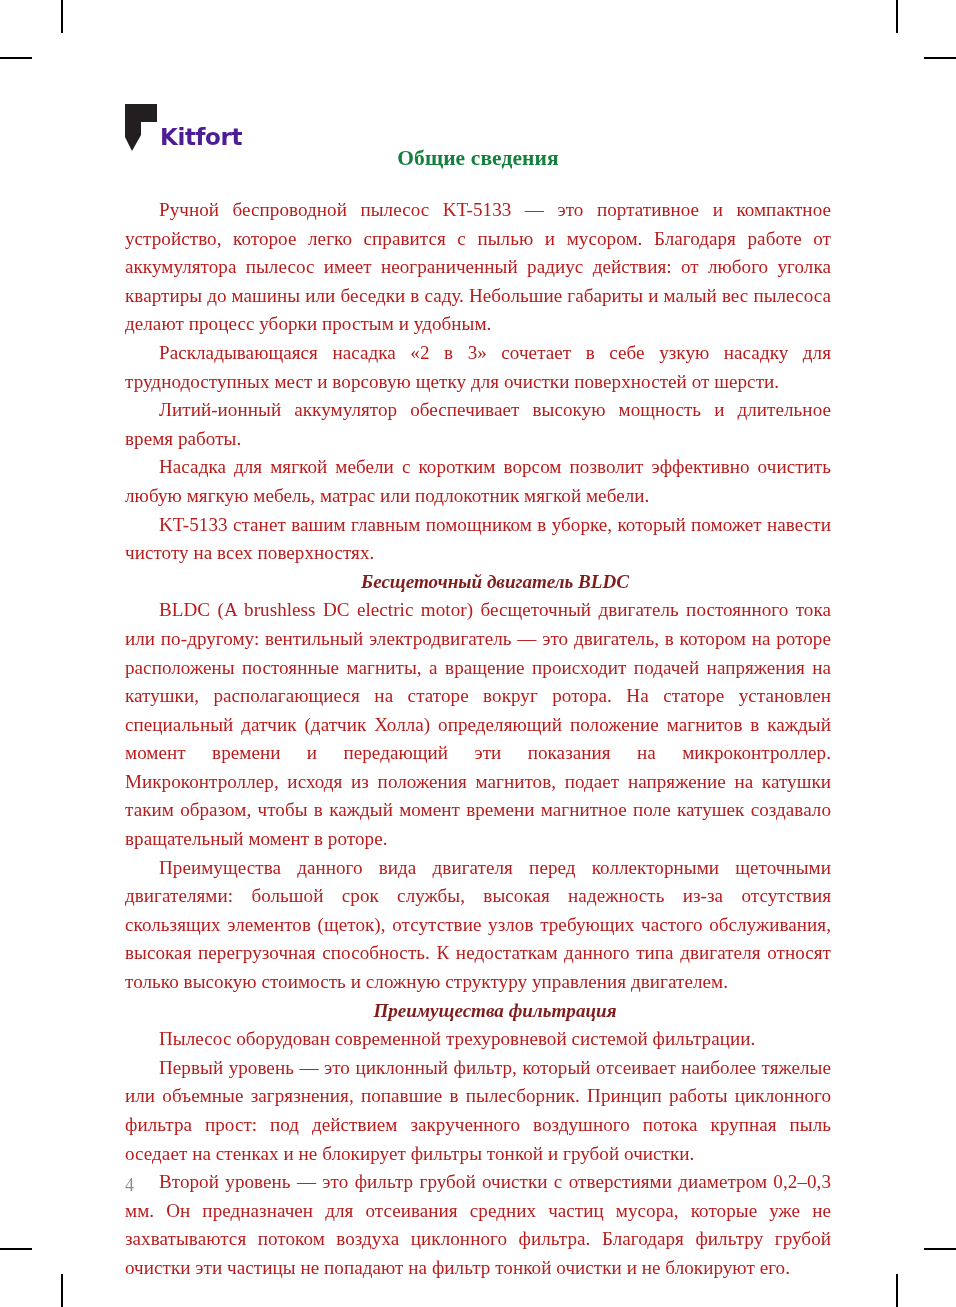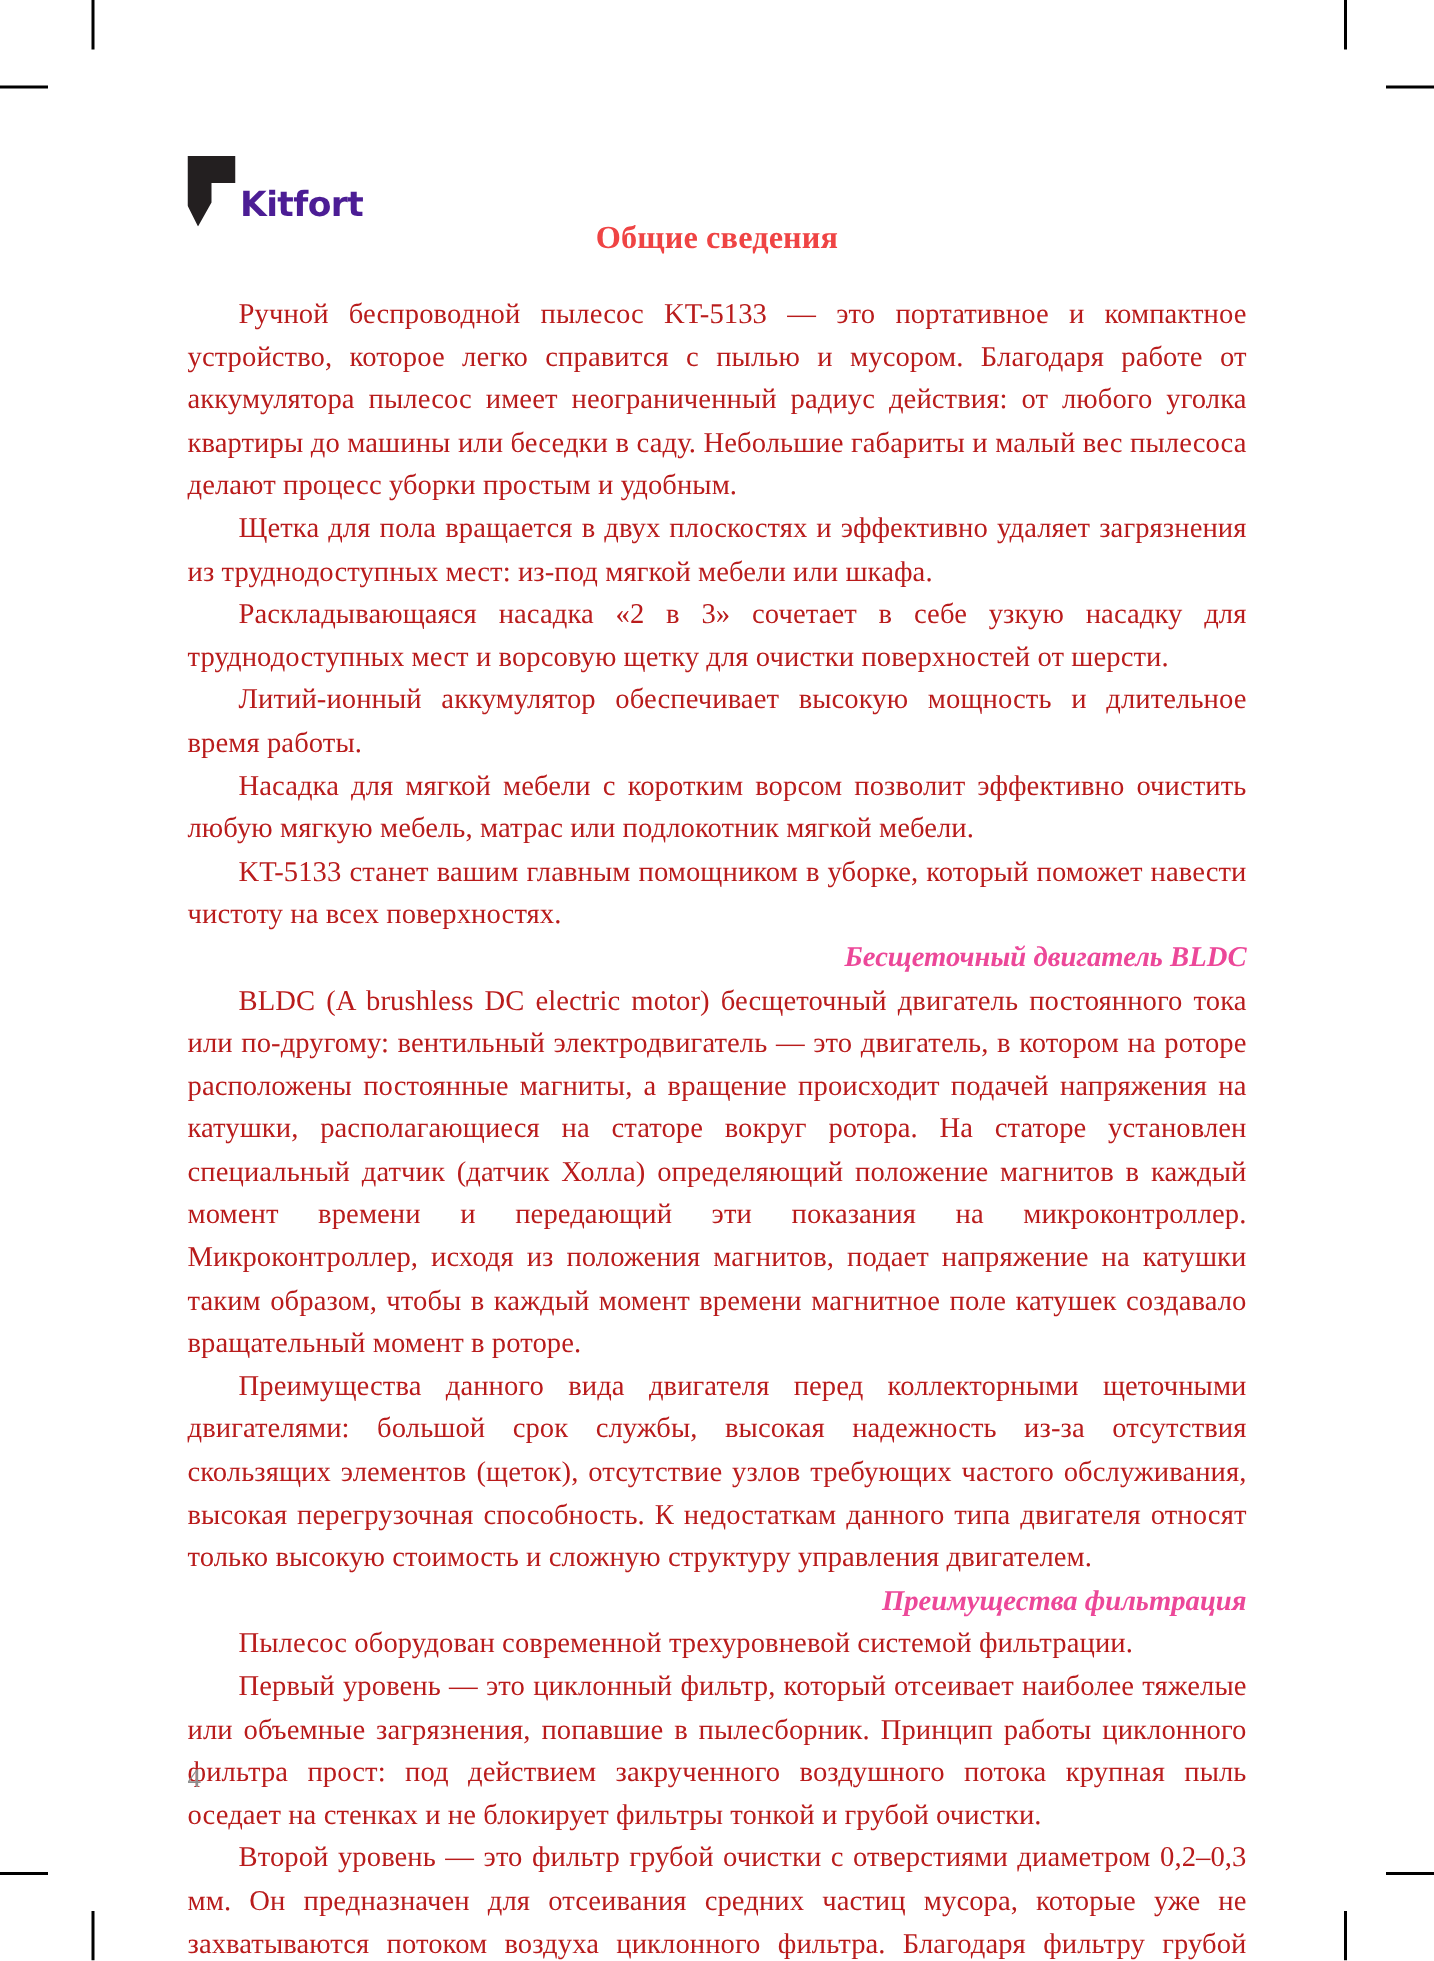--- a/index.html
+++ b/index.html
@@ -71,21 +71,21 @@
   
   .doc-title {
     position: absolute;
     left: 0;
     top: 146px;
     width: 706px;
     text-align: center;
     font-size: 21.5px;
     font-weight: bold;
     letter-spacing: 0.1px;
-    color: #ef4444;
+    color: #15803d;
   }
 
   
   .body-col {
     position: absolute;
     left: 0;
     top: 196px;
     width: 706px;
   }
 
@@ -101,22 +101,22 @@
     hyphens: manual;
   }
 
   h2.subhead {
     margin: 0;
     text-indent: 34px;
     font-size: 19.1px;
     line-height: 28.6px;
     font-weight: bold;
     font-style: italic;
-    text-align: right;
-    color: #ec4899;
+    text-align: center;
+    color: #7f1d1d;
   }
 
   .gap-before-subhead { margin-top: 22px; }
 
   
   .page-number {
     position: absolute;
     left: 0;
     top: 1176px;
     font-size: 18px;
@@ -145,21 +145,20 @@
       </svg>
     </span>
     <span class="logo-word">Kitfort</span>
   </div>
 
   <div class="doc-title">Общие сведения</div>
 
   <div class="body-col">
 
     <p class="para">Ручной беспроводной пылесос KT-5133 — это портативное и компактное устройство, которое легко справится с пылью и мусором. Благодаря работе от аккумулятора пылесос имеет неограниченный радиус действия: от любого уголка квартиры до машины или беседки в саду. Небольшие габариты и малый вес пылесоса делают процесс уборки простым и удобным.</p>
-    <p class="para">Щетка для пола вращается в двух плоскостях и эффективно удаляет загрязнения из труднодоступных мест: из-под мягкой мебели или шкафа.</p>
     <p class="para">Раскладывающаяся насадка «2 в 3» сочетает в себе узкую насадку для труднодоступных мест и ворсовую щетку для очистки поверхностей от шерсти.</p>
     <p class="para">Литий-ионный аккумулятор обеспечивает высокую мощность и длительное время работы.</p>
     <p class="para">Насадка для мягкой мебели с коротким ворсом позволит эффективно очистить любую мягкую мебель, матрас или подлокотник мягкой мебели.</p>
     <p class="para">KT-5133 станет вашим главным помощником в уборке, который поможет навести чистоту на всех поверхностях.</p>
 
     <h2 class="subhead gap-before-subhead">Бесщеточный двигатель BLDC</h2>
     <p class="para">BLDC (A brushless DC electric motor) бесщеточный двигатель постоянного тока или по-другому: вентильный электродвигатель — это двигатель, в котором на роторе расположены постоянные магниты, а вращение происходит подачей напряжения на катушки, располагающиеся на статоре вокруг ротора. На статоре установлен специальный датчик (датчик Холла) определяющий положение магнитов в каждый момент времени и передающий эти показания на микроконтроллер. Микроконтроллер, исходя из положения магнитов, подает напряжение на катушки таким образом, чтобы в каждый момент времени магнитное поле катушек создавало вращательный момент в роторе.</p>
     <p class="para">Преимущества данного вида двигателя перед коллекторными щеточными двигателями: большой срок службы, высокая надежность из-за отсутствия скользящих элементов (щеток), отсутствие узлов требующих частого обслуживания, высокая перегрузочная способность. К недостаткам данного типа двигателя относят только высокую стоимость и сложную структуру управления двигателем.</p>
 
     <h2 class="subhead gap-before-subhead">Преимущества фильтрация</h2>

